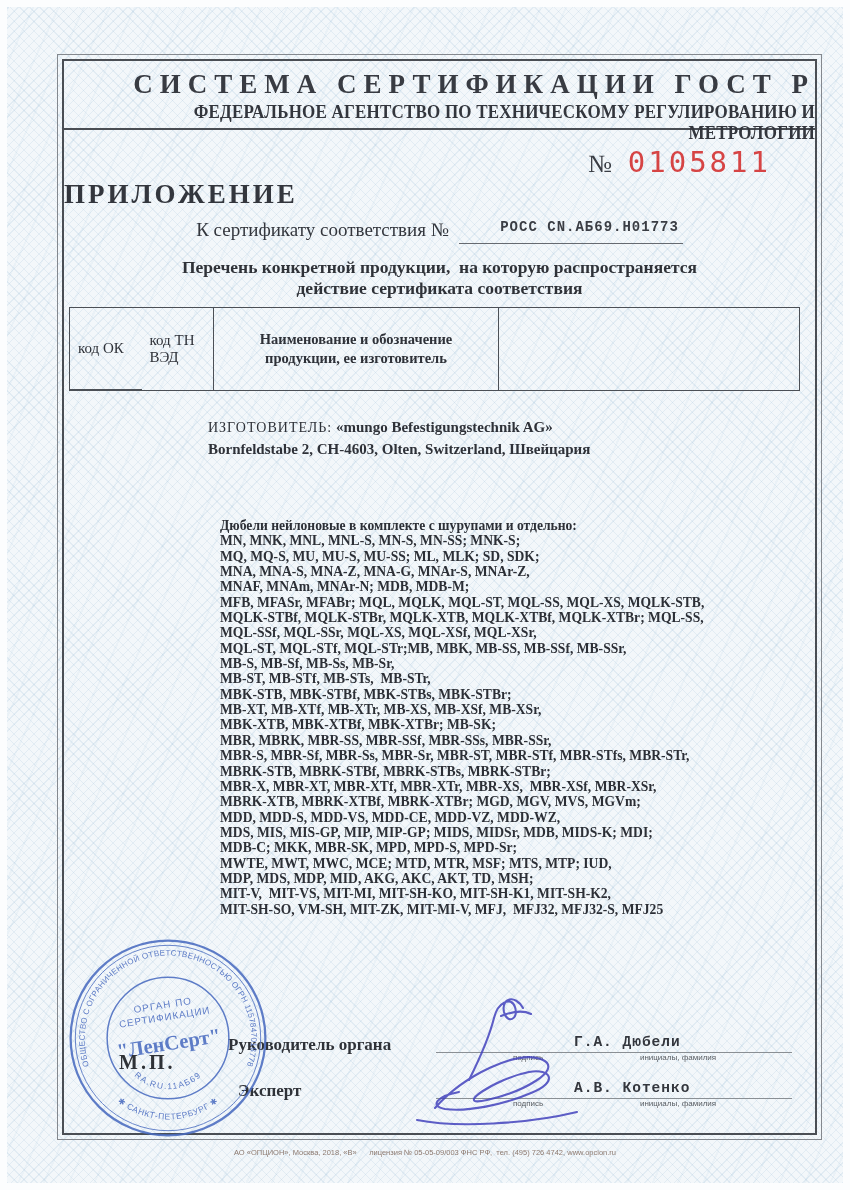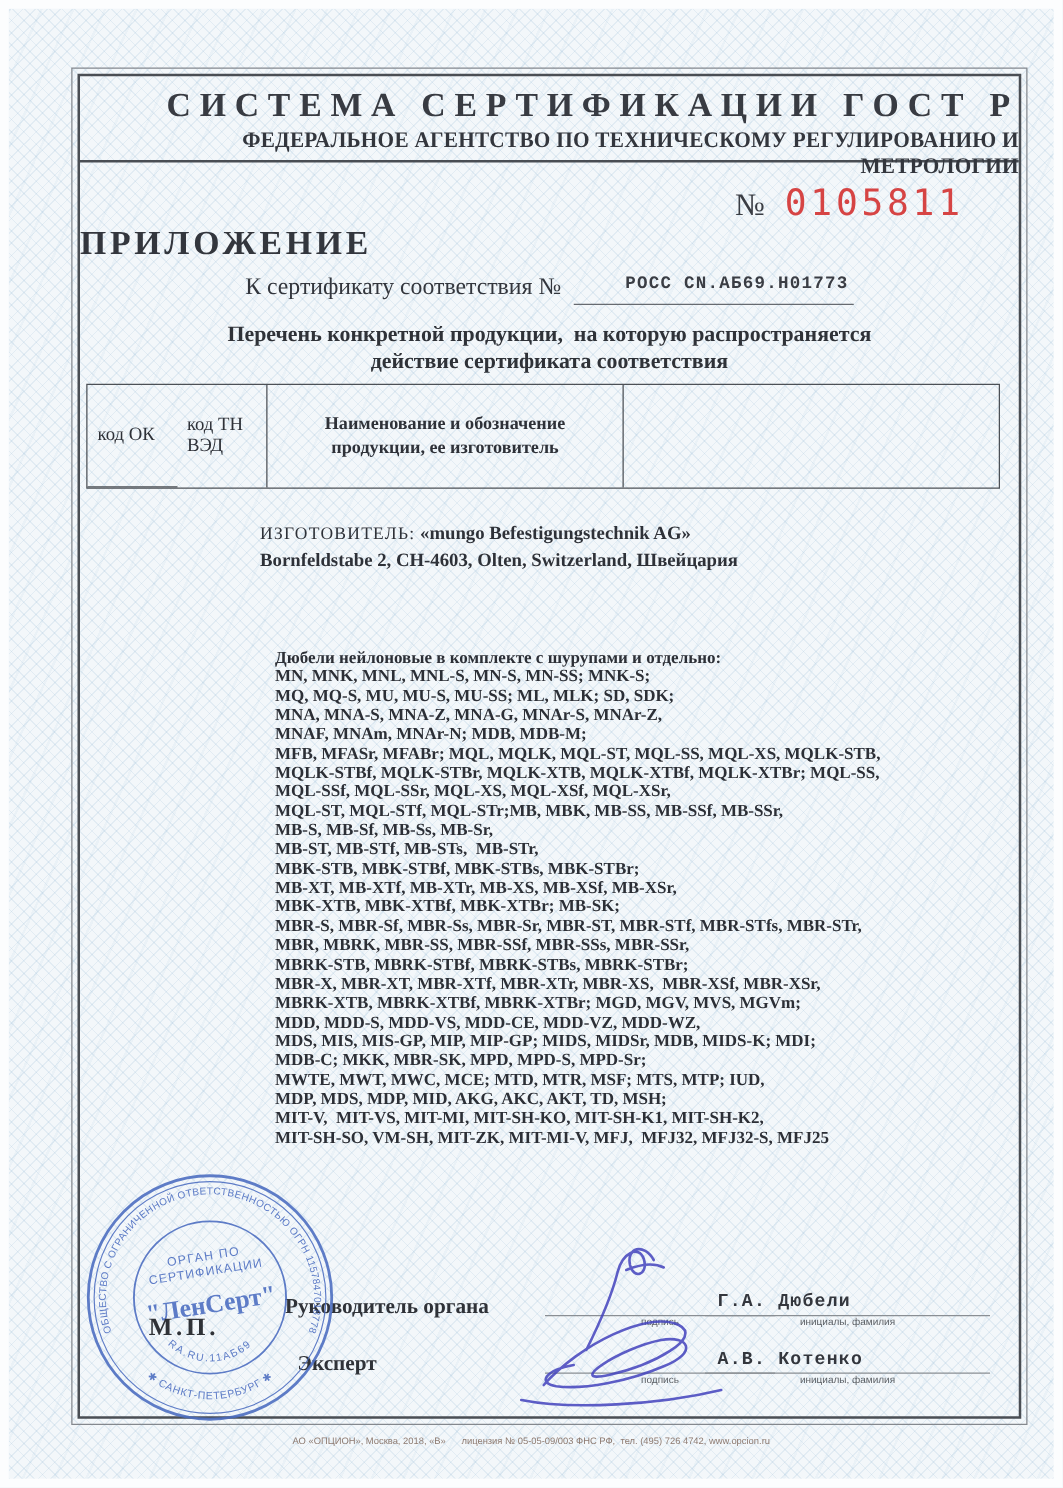--- a/index.html
+++ b/index.html
@@ -166,22 +166,22 @@
         <div class="pline">MNAF, MNAm, MNAr-N; MDB, MDB-M;</div>
         <div class="pline">MFB, MFASr, MFABr; MQL, MQLK, MQL-ST, MQL-SS, MQL-XS, MQLK-STB,</div>
         <div class="pline">MQLK-STBf, MQLK-STBr, MQLK-XTB, MQLK-XTBf, MQLK-XTBr; MQL-SS,</div>
         <div class="pline">MQL-SSf, MQL-SSr, MQL-XS, MQL-XSf, MQL-XSr,</div>
         <div class="pline">MQL-ST, MQL-STf, MQL-STr;MB, MBK, MB-SS, MB-SSf, MB-SSr,</div>
         <div class="pline">MB-S, MB-Sf, MB-Ss, MB-Sr,</div>
         <div class="pline">MB-ST, MB-STf, MB-STs,  MB-STr,</div>
         <div class="pline">MBK-STB, MBK-STBf, MBK-STBs, MBK-STBr;</div>
         <div class="pline">MB-XT, MB-XTf, MB-XTr, MB-XS, MB-XSf, MB-XSr,</div>
         <div class="pline">MBK-XTB, MBK-XTBf, MBK-XTBr; MB-SK;</div>
+        <div class="pline">MBR, MBRK, MBR-SS, MBR-SSf, MBR-SSs, MBR-SSr,</div>
         <div class="pline">MBR-S, MBR-Sf, MBR-Ss, MBR-Sr, MBR-ST, MBR-STf, MBR-STfs, MBR-STr,</div>
-        <div class="pline">MBR, MBRK, MBR-SS, MBR-SSf, MBR-SSs, MBR-SSr,</div>
         <div class="pline">MBRK-STB, MBRK-STBf, MBRK-STBs, MBRK-STBr;</div>
         <div class="pline">MBR-X, MBR-XT, MBR-XTf, MBR-XTr, MBR-XS,  MBR-XSf, MBR-XSr,</div>
         <div class="pline">MBRK-XTB, MBRK-XTBf, MBRK-XTBr; MGD, MGV, MVS, MGVm;</div>
         <div class="pline">MDD, MDD-S, MDD-VS, MDD-CE, MDD-VZ, MDD-WZ,</div>
         <div class="pline">MDS, MIS, MIS-GP, MIP, MIP-GP; MIDS, MIDSr, MDB, MIDS-K; MDI;</div>
         <div class="pline">MDB-C; MKK, MBR-SK, MPD, MPD-S, MPD-Sr;</div>
         <div class="pline">MWTE, MWT, MWC, MCE; MTD, MTR, MSF; MTS, MTP; IUD,</div>
         <div class="pline">MDP, MDS, MDP, MID, AKG, AKC, AKT, TD, MSH;</div>
         <div class="pline">MIT-V,  MIT-VS, MIT-MI, MIT-SH-KO, MIT-SH-K1, MIT-SH-K2,</div>
         <div class="pline">MIT-SH-SO, VM-SH, MIT-ZK, MIT-MI-V, MFJ,  MFJ32, MFJ32-S, MFJ25</div>

